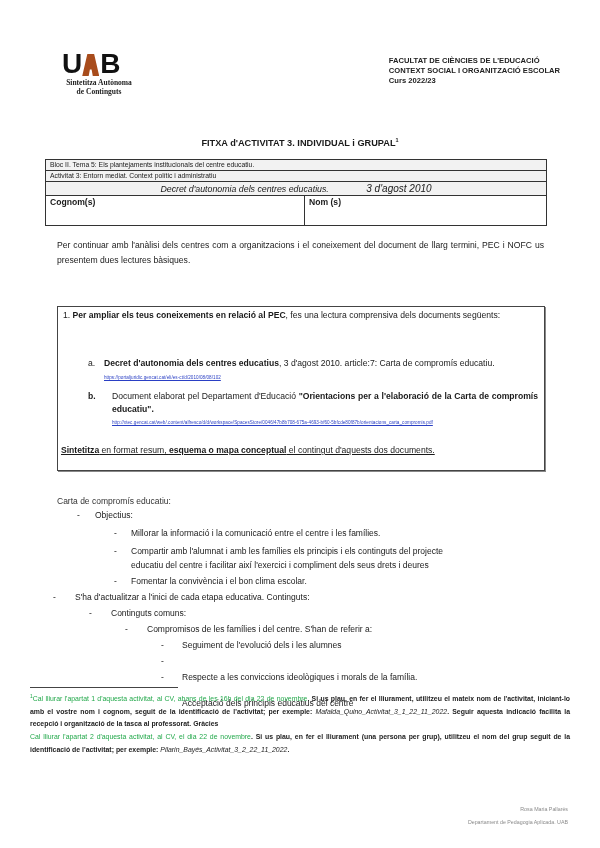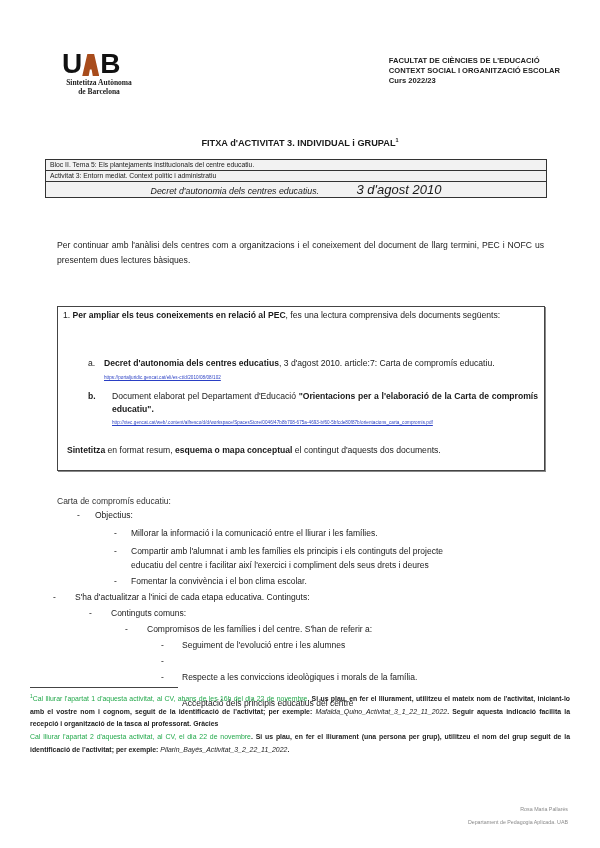--- a/index.html
+++ b/index.html
@@ -24,21 +24,21 @@
 
   
   .doc-title { left: 0; width: 600px; top: 137px; text-align: center; font-size: 9.2px; font-weight: bold; }
   .doc-title sup { font-size: 5.5px; }
 
   
   .info-table { left: 45px; top: 159px; width: 502px; border: 1.4px solid #333; border-collapse: collapse; }
   .info-table td { border: 1px solid #333; padding: 0 4px; }
   .info-row-small { background: #f2f2f2; font-size: 6.8px; height: 11px; line-height: 10px; }
   .info-row-decree { background: #f2f2f2; font-size: 8.8px; height: 14px; text-align: center; font-style: italic; }
-  .info-row-decree .date { font-size: 13px; margin-left: 35px; }
+  .info-row-decree .date { font-size: 10px; margin-left: 35px; }
   .info-row-names td { height: 28px; vertical-align: top; font-size: 8.6px; font-weight: bold; padding-top: 1px; }
 
   
   .intro { left: 57px; top: 238px; width: 487px; font-size: 8.6px; line-height: 15px; text-align: justify; }
 
   
   .task-box { left: 57px; top: 306px; width: 486px; height: 163px; border: 1.4px solid #444; box-shadow: 1px 1px 0 #888; }
   .task-item { position: absolute; font-size: 8.6px; line-height: 12.5px; }
   .b { font-weight: bold; }
   .link { color: #2a3fc4; text-decoration: underline; font-size: 4.6px; letter-spacing: 0.05px; }
@@ -59,21 +59,21 @@
 <body>
 
 <div class="abs logo">
   <div class="logo-mark">
     <span class="logo-letter">U</span>
     <span class="logo-a"></span>
     <span class="logo-letter">B</span>
   </div>
   <div class="logo-text">
     <div>Sintetitza Autònoma</div>
-    <div>de Barcelona</div>
+    <div>de Continguts</div>
   </div>
 </div>
 
 <div class="abs header-right">
   <div>FACULTAT DE CIÈNCIES DE L'EDUCACIÓ</div>
   <div>CONTEXT SOCIAL I ORGANITZACIÓ ESCOLAR</div>
   <div>Curs 2022/23</div>
 </div>
 
 <div class="abs doc-title">
@@ -85,20 +85,28 @@
       <tr class="info-row-small">
         <td colspan="2">Bloc II. Tema 5: Els plantejaments institucionals del centre educatiu.</td>
       </tr>
   <tr class="info-row-small">
         <td colspan="2">Activitat 3: Entorn mediat. Context polític i administratiu</td>
       </tr>
   <tr class="info-row-decree">
     <td colspan="2">
       <span>Decret d'autonomia dels centres educatius.</span>
       <span class="date">3 d'agost 2010</span>
+    </td>
+  </tr>
+  <tr class="info-row-names">
+    <td style="width:250px">
+      <span>Cognom(s)</span>
+    </td>
+    <td>
+      <span>Nom (s)</span>
     </td>
   </tr>
 </tbody>
   </table>
 
 <div class="abs intro">Per continuar amb l'anàlisi dels centres com a organitzacions i el coneixement del document de llarg termini, PEC i NOFC us presentem dues lectures bàsiques.</div>
 
 <div class="abs task-box">
   <div class="task-item" style="left:5px; top:2px; width:475px; text-align:justify;">
     <span>1.</span>
@@ -117,52 +125,52 @@
   <div class="task-item" style="left:30px; top:83px; width:450px; text-align:justify;">
     <span class="b" style="position:absolute; left:0;">b.</span>
     <div style="margin-left:24px;">
       <span>Document elaborat pel Departament d'Educació </span><span class="b">"Orientacions per a l'elaboració de la Carta de compromís educatiu".</span>
       <div style="line-height:8px; margin-top:2px; word-break:break-all;">
         <a class="link">http://xtec.gencat.cat/web/.content/alfresco/d/d/workspace/SpacesStore/0046/47b8b708-675a-4693-bf60-5bfcde80f87b/orientacions_carta_compromis.pdf</a>
       </div>
     </div>
   </div>
 
-  <div class="task-item" style="left:9px; top:137px; width:480px; white-space:nowrap;">
+  <div class="task-item" style="left:3px; top:137px; width:480px; white-space:nowrap;text-decoration:underline;">
     <span class="b">Sintetitza</span><span> en format resum, </span><span class="b">esquema o mapa conceptual</span><span> el contingut d'aquests dos documents.</span>
   </div>
 </div>
 
 <div class="abs notes">
   <div class="note-line" style="left:0; top:4px; color:#333;">Carta de compromís educatiu:</div>
 
   <span class="dash" style="left:20px; top:18px;">-</span>
   <div class="note-line" style="left:38px; top:18px;">Objectius:</div>
 
   <span class="dash" style="left:57px; top:36px;">-</span>
-  <div class="note-line" style="left:74px; top:36px;">Millorar la informació i la comunicació entre el lliurar i les famílies.</div>
+  <div class="note-line" style="left:74px; top:36px;">Millorar la informació i la comunicació entre el centre i les famílies.</div>
 
   <span class="dash" style="left:57px; top:54px;">-</span>
   <div class="note-line" style="left:74px; top:54px;">Compartir amb l'alumnat i amb les famílies els principis i els continguts del projecte</div>
   <div class="note-line" style="left:74px; top:68px;">educatiu del centre i facilitar així l'exercici i compliment dels seus drets i deures</div>
 
   <span class="dash" style="left:57px; top:84px;">-</span>
   <div class="note-line" style="left:74px; top:84px;">Fomentar la convivència i el bon clima escolar.</div>
 
   <span class="dash" style="left:-4px; top:100px;">-</span>
   <div class="note-line" style="left:18px; top:100px;">S'ha d'actualitzar a l'inici de cada etapa educativa. Continguts:</div>
 
   <span class="dash" style="left:32px; top:116px;">-</span>
   <div class="note-line" style="left:54px; top:116px;">Continguts comuns:</div>
 
   <span class="dash" style="left:68px; top:132px;">-</span>
   <div class="note-line" style="left:90px; top:132px;">Compromisos de les famílies i del centre. S'han de referir a:</div>
 
   <span class="dash" style="left:104px; top:148px;">-</span>
-  <div class="note-line" style="left:125px; top:148px;">Seguiment de l'evolució entre i les alumnes</div>
+  <div class="note-line" style="left:125px; top:148px;">Seguiment de l'evolució dels i les alumnes</div>
 
   <span class="dash" style="left:104px; top:164px;">-</span>
   <div class="note-line" style="left:125px; top:164px;margin-top:42px;">Acceptació dels principis educatius del centre</div>
 
   <span class="dash" style="left:104px; top:180px;">-</span>
   <div class="note-line" style="left:125px; top:180px;">Respecte a les conviccions ideològiques i morals de la família.</div>
 </div>
 
 <div class="abs fn-rule"></div>
 <div class="abs footnotes">

